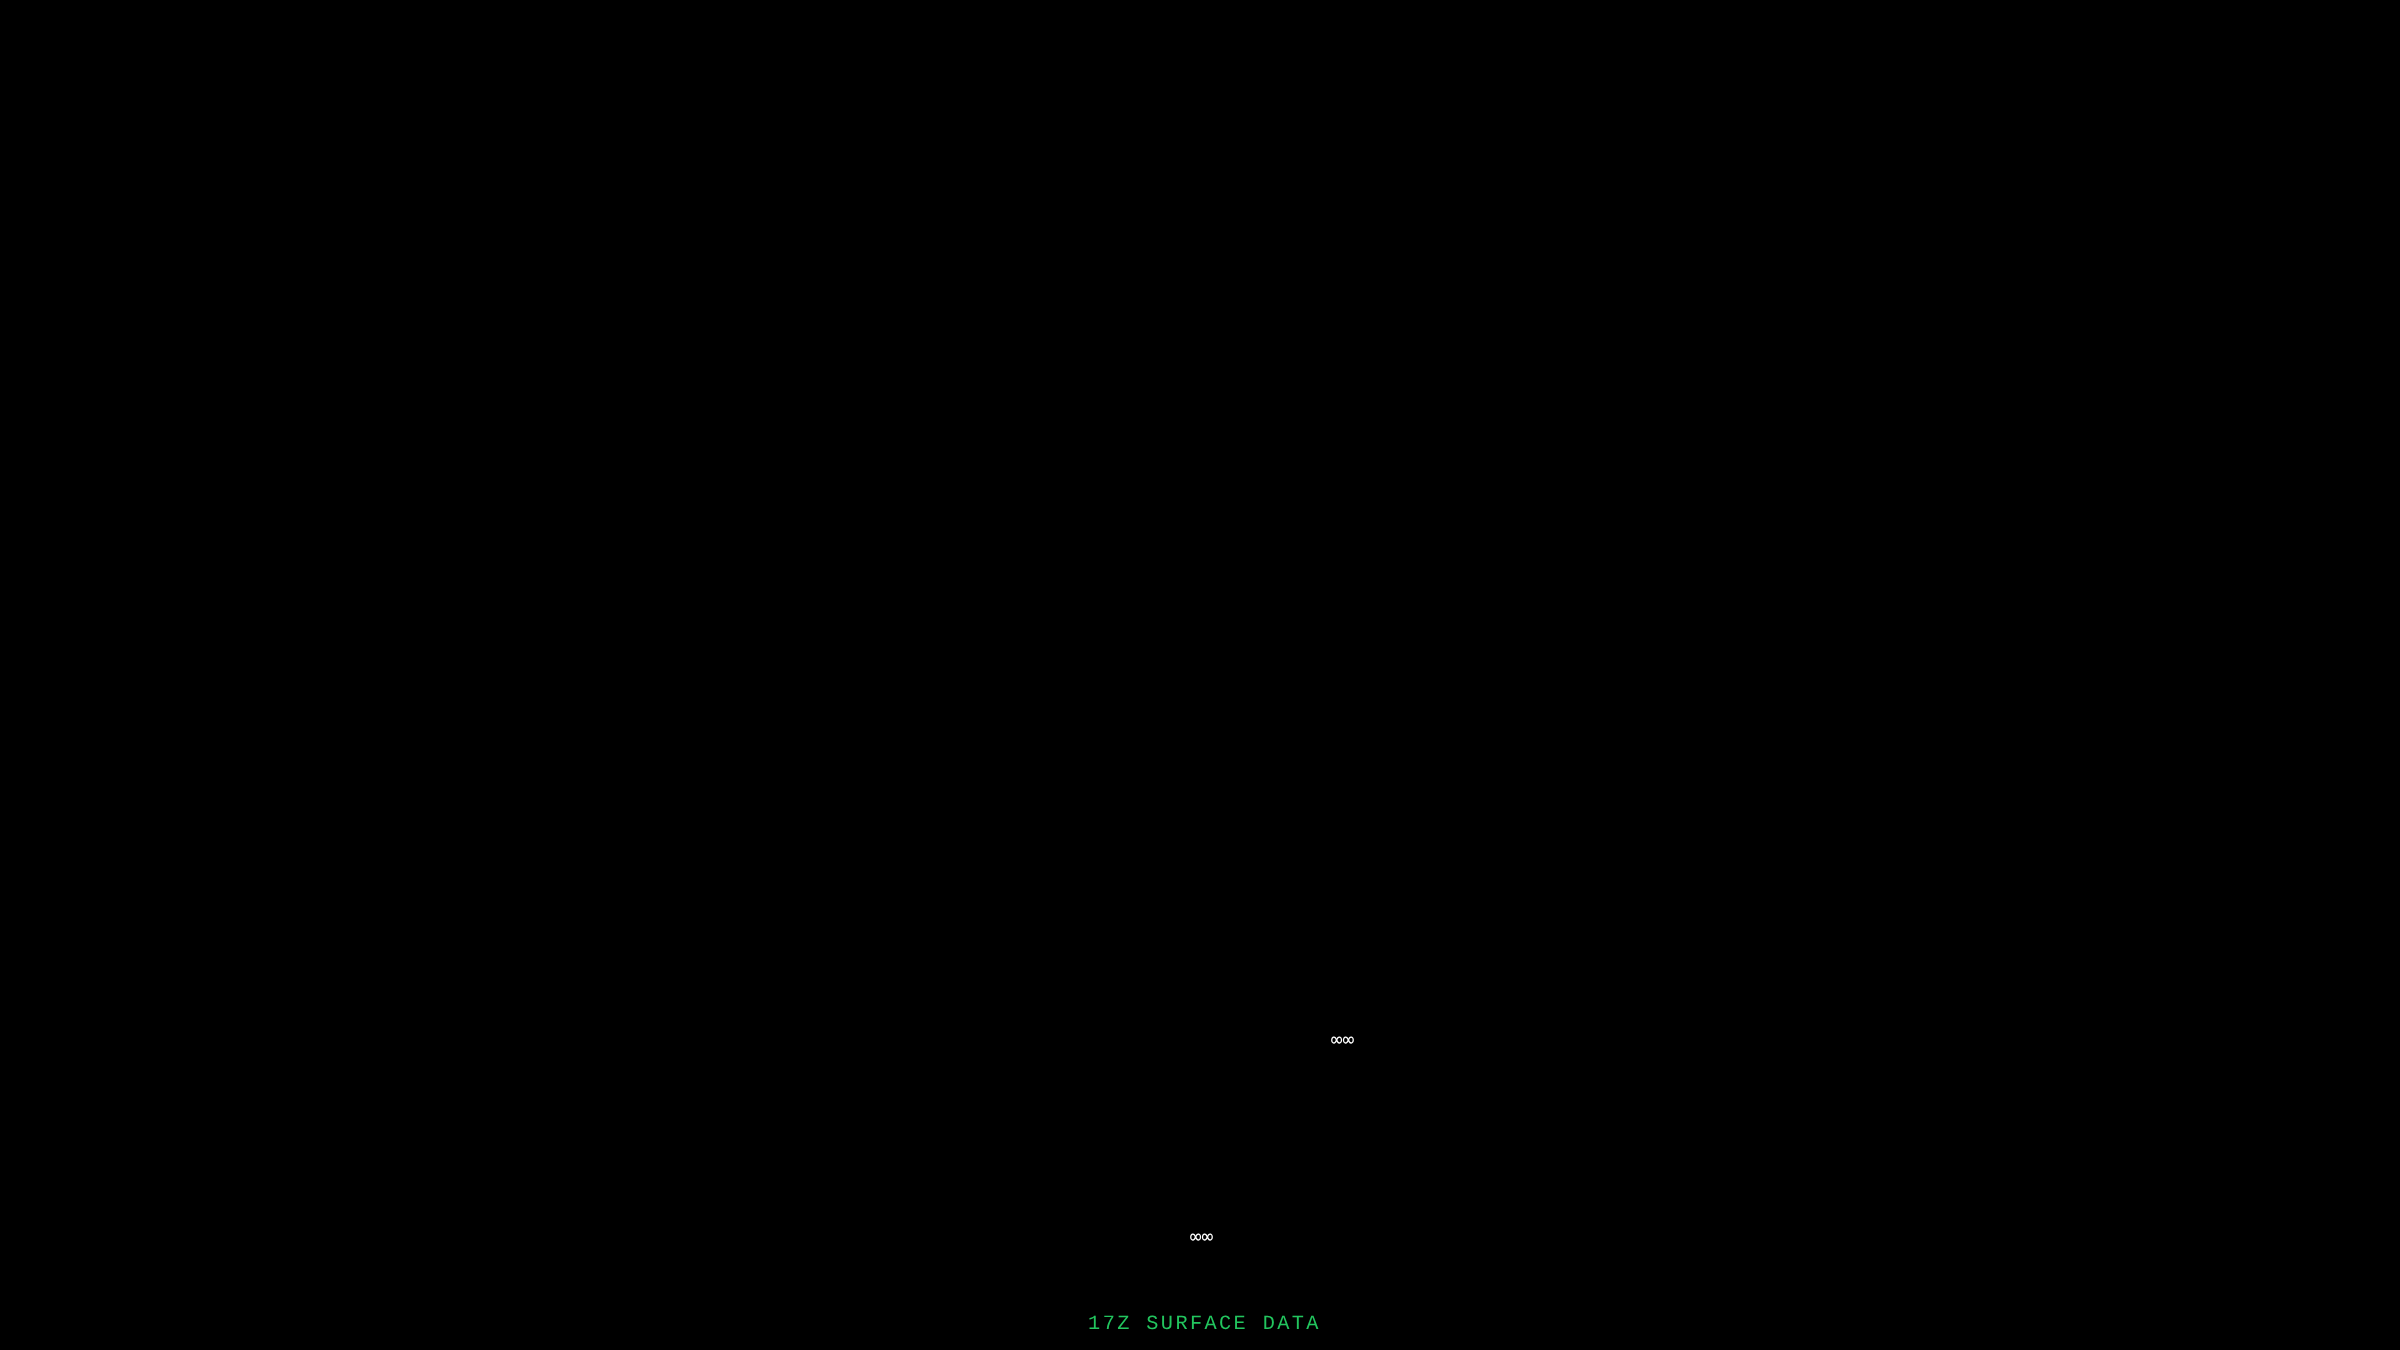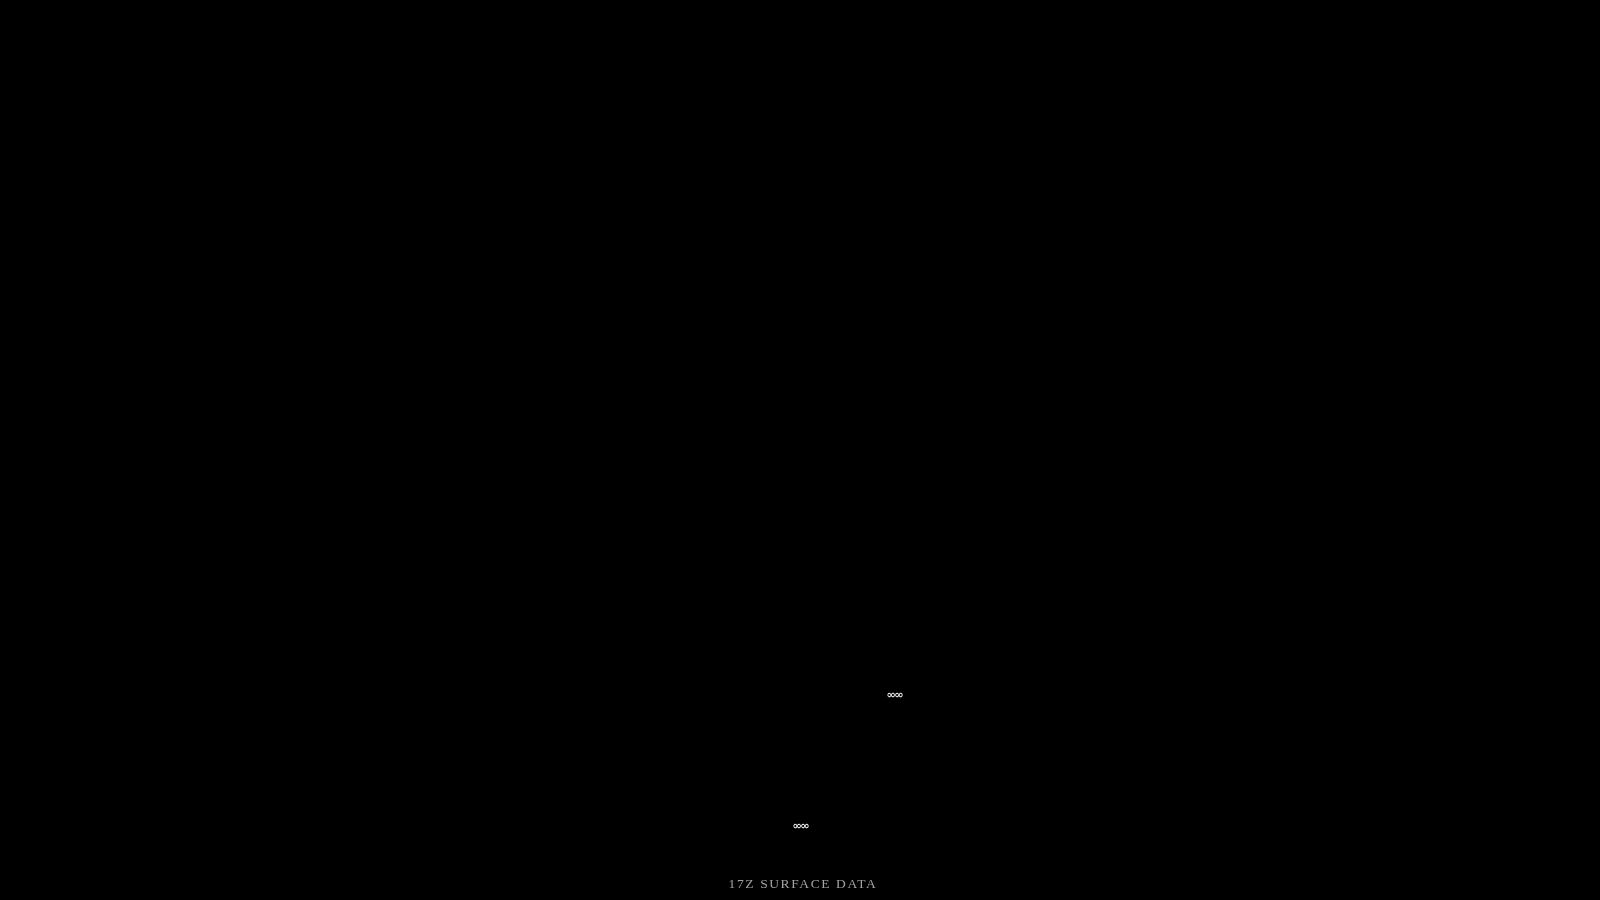--- a/index.html
+++ b/index.html
@@ -25,24 +25,24 @@
     font-family: "DejaVu Sans Mono", monospace;
     font-size: 13px;
     line-height: 1;
     color: #ffffff;
     white-space: nowrap;
     letter-spacing: 0px;
     transform: translate(-50%, -50%);
   }
   .caption {
     position: absolute;
-    font-family: Liberation Serif, serif;
+    font-family: Liberation Mono, monospace;
     font-size: 13.5px;
     line-height: 1;
-    color: #a3a3a3;
+    color: #22c55e;
     white-space: nowrap;
     letter-spacing: 1.6px;
     transform: translate(-50%, -50%);
     text-align: right;
   }
 </style>
 </head>
 <body>
 
 <div id="canvas">

